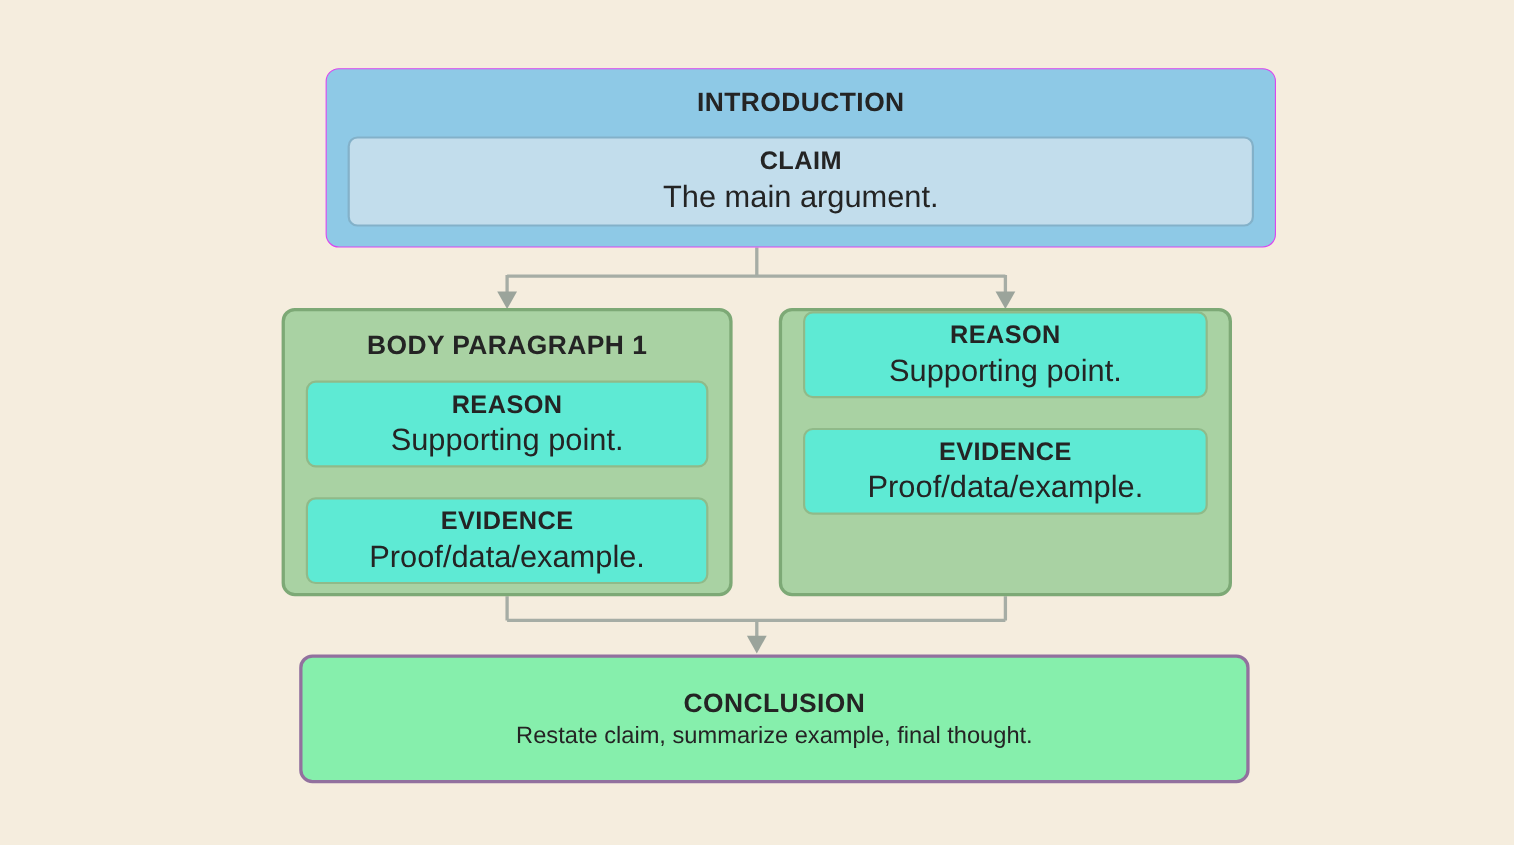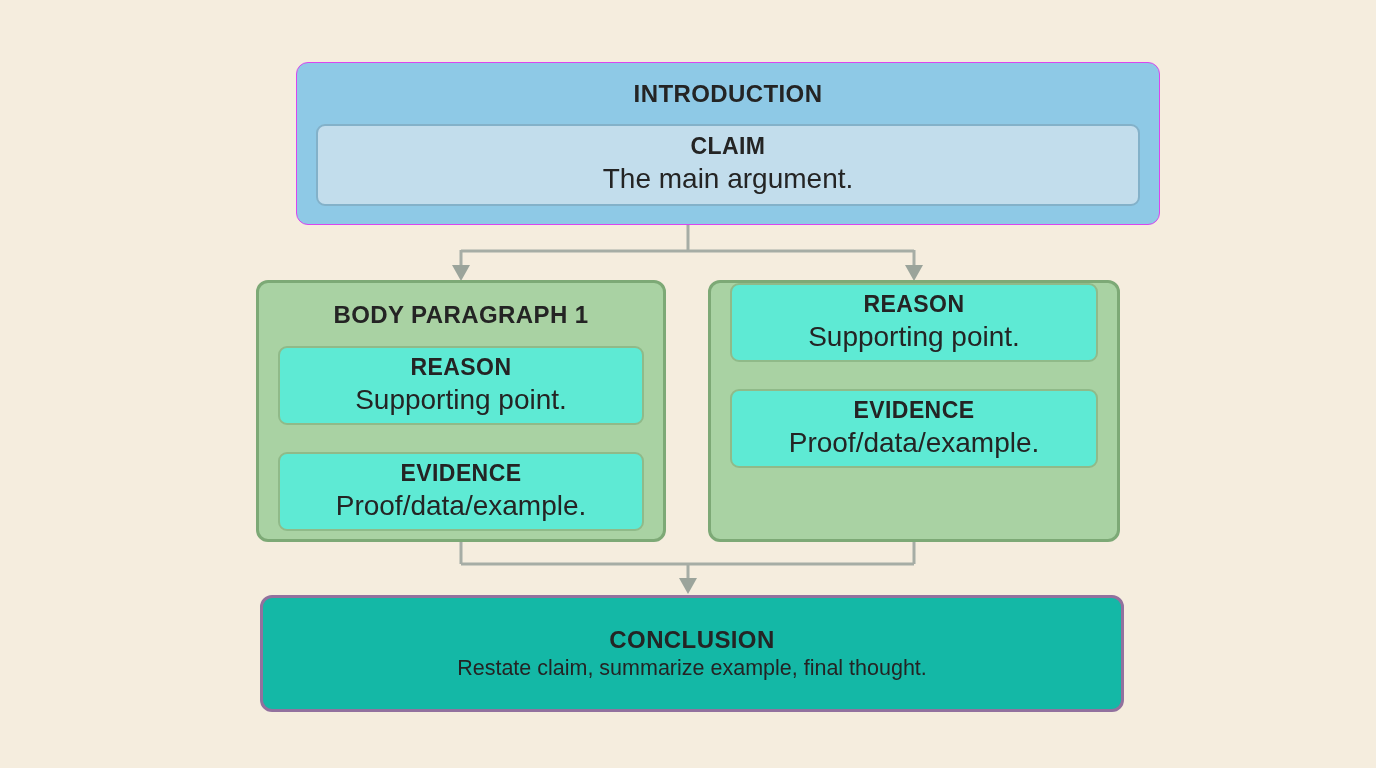--- a/index.html
+++ b/index.html
@@ -89,23 +89,23 @@
   }
   .body-box .sub-box {
     margin: 0 19px;
     height: 79px;
     background: #5eead4;
     border: 2px solid #90ba89;
   }
   .body-box .sub-box + .sub-box { margin-top: 27px; }
   
   .conclusion {
-    left: 260px; top: 595px;
+    left: 272px; top: 595px;
     width: 864px; height: 117px;
-    background: #14b8a6;
+    background: #86efac;
     border: 3px solid #92719e;
     justify-content: center;
     align-items: center;
     text-align: center;
   }
   .conclusion .node-title { line-height: 1.25; }
   .conclusion .sub-desc { font-size: 21.5px; }
 </style>
 </head>
 <body>

